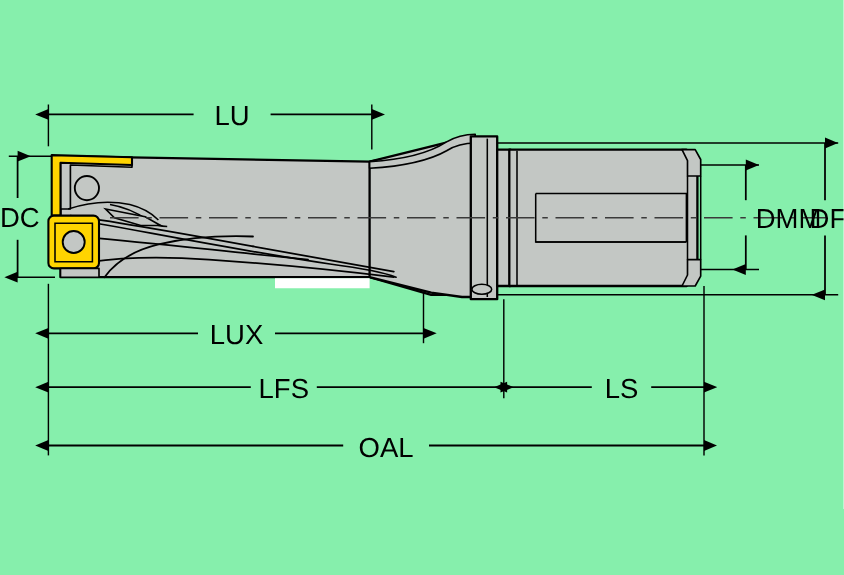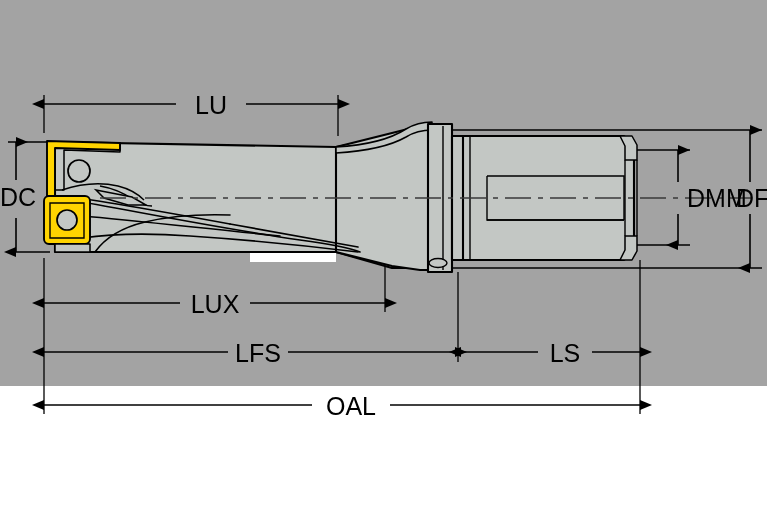--- a/index.html
+++ b/index.html
@@ -9,22 +9,22 @@
   }
   body {
     width: 767px;
     height: 523px;
     font-family: "Liberation Sans", sans-serif;
     overflow: hidden;
   }
   #drawing-root {
     position: relative;
     width: 767px;
-    height: 386px;
-    background: #a3a3a3;
+    height: 523px;
+    background: #86efac;
   }
   svg#tool-drawing {
     display: block;
     width: 767px;
     height: 523px;
   }
   .dim-label {
     font-family: "Liberation Sans", sans-serif;
     font-size: 25px;
     font-weight: 400;

